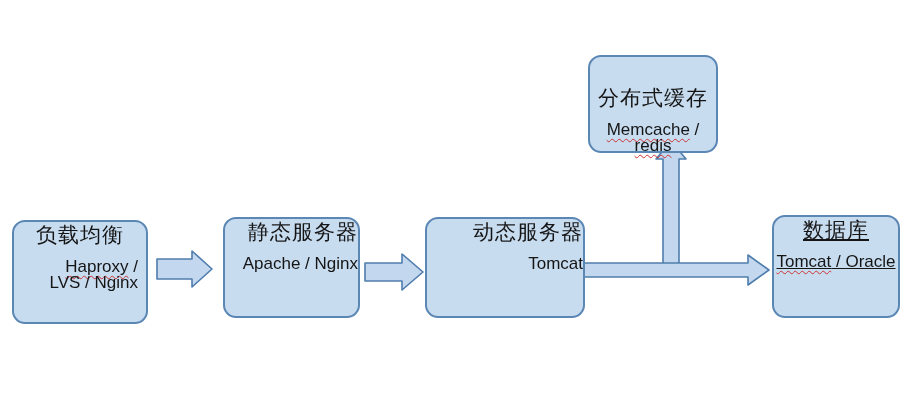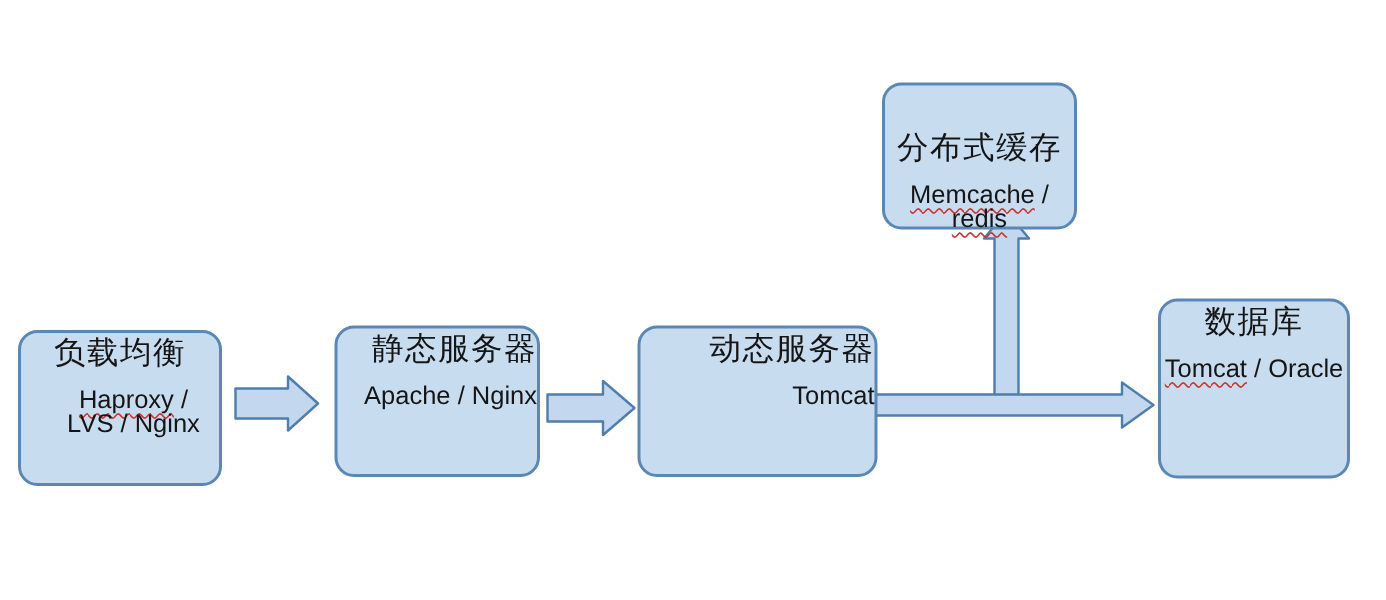--- a/index.html
+++ b/index.html
@@ -51,37 +51,37 @@
     margin-bottom: 10px;
     white-space: nowrap;
   }
   .node-sub {
     font-size: 17px;
     line-height: 16px;
     text-align: center;
   }
   .sub-left {
     align-self: flex-start;
-    text-align: center;
+    text-align: right;
     padding-left: 26px;
     padding-right: 8px;
   }
   .misspelled {
     text-decoration-line: underline;
     text-decoration-style: wavy;
     text-decoration-color: var(--squiggle);
     text-decoration-thickness: 1px;
     text-underline-offset: 3px;
     text-decoration-skip-ink: none;
   }
   .node-lb      { left: 12px;  top: 220px; width: 136px; height: 104px; }
   .node-static  { left: 223px; top: 217px; width: 137px; height: 101px; align-items: flex-end; }
   .node-dynamic { left: 425px; top: 217px; width: 160px; height: 101px; align-items: flex-end; }
   .node-cache   { left: 588px; top: 35px;  width: 130px; height: 98px; padding-top: 28px; margin-top: 20px; }
-  .node-db      { left: 772px; top: 199px; width: 128px; height: 120px; }
+  .node-db      { left: 772px; top: 215px; width: 128px; height: 103px; text-decoration: underline; }
 </style>
 </head>
 <body>
 
 <div class="canvas">
 
   <svg class="arrows-layer" viewBox="0 0 924 400" aria-hidden="true">
 
     <polygon class="arrow-shape" points="157,259 192,259 192,251 212,269 192,287 192,279 157,279"></polygon>
 

